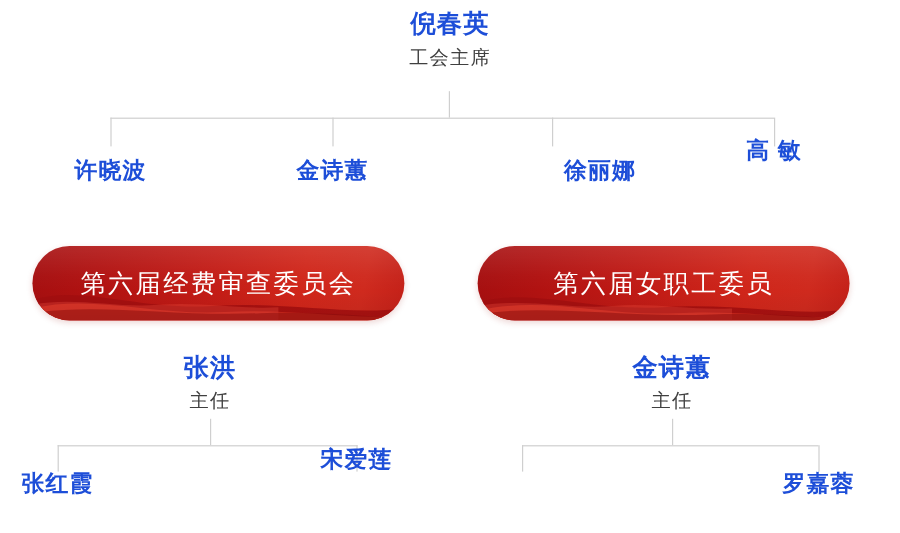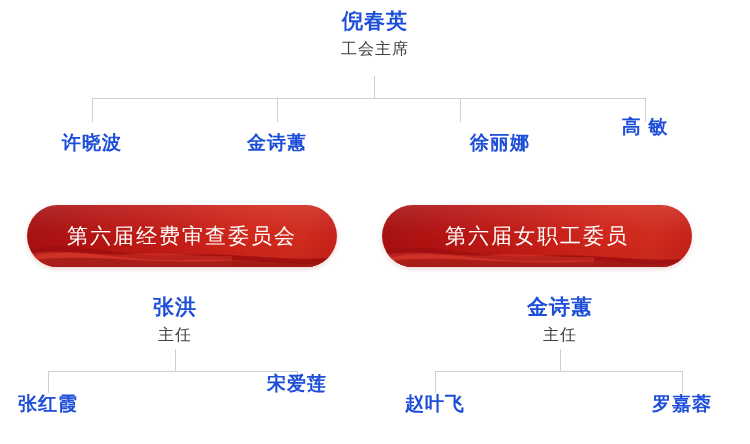--- a/index.html
+++ b/index.html
@@ -148,21 +148,21 @@
     <svg class="ribbon" viewBox="0 0 310 34" preserveAspectRatio="none">
       <path d="M0 17 C 40 4, 90 26, 150 22 C 210 18, 260 30, 310 24 L310 34 L0 34 Z" fill="#a20e0f" opacity="0.85"></path>
       <path d="M0 24 C 50 12, 100 30, 160 27 C 220 24, 265 34, 310 30 L310 34 L0 34 Z" fill="#d93022" opacity="0.75"></path>
       <path d="M0 21 C 35 14, 70 24, 105 21 C 140 18, 175 25, 205 23 L205 34 L0 34 Z" fill="#e8473a" opacity="0.38"></path>
       <path d="M6 27 C 60 20, 120 31, 190 28 C 245 26, 280 32, 310 31 L310 34 L0 34 Z" fill="#8d0b0c" opacity="0.5"></path>
     </svg>
     <div class="sheen"></div>
     <div class="pill-label">第六届经费审查委员会</div>
   </div>
 
-  <div class="pill" style="left:382px; top:205px; width:310px;text-align:right;">
+  <div class="pill" style="left:398px; top:205px; width:310px;text-align:right;">
     <svg class="ribbon" viewBox="0 0 310 34" preserveAspectRatio="none">
       <path d="M0 19 C 45 6, 95 27, 155 23 C 215 19, 262 31, 310 25 L310 34 L0 34 Z" fill="#a20e0f" opacity="0.85"></path>
       <path d="M0 26 C 55 13, 105 31, 165 28 C 225 25, 268 34, 310 31 L310 34 L0 34 Z" fill="#d93022" opacity="0.75"></path>
       <path d="M0 22 C 40 15, 78 25, 112 22 C 146 19, 180 26, 212 24 L212 34 L0 34 Z" fill="#e8473a" opacity="0.38"></path>
       <path d="M6 28 C 62 21, 125 32, 195 29 C 248 27, 282 33, 310 32 L310 34 L0 34 Z" fill="#8d0b0c" opacity="0.5"></path>
     </svg>
     <div class="sheen"></div>
     <div class="pill-label">第六届女职工委员</div>
   </div>
 
@@ -185,20 +185,17 @@
   <div class="line-h" style="left:435px; top:371px; width:247px;"></div>
   <div class="line-v" style="left:435px; top:371px; height:22px;"></div>
   <div class="line-v" style="left:682px; top:371px; height:22px;"></div>
 
   <div class="node leaf" style="left:-22px; top:392px; width:140px;">
     <div class="name">张红霞</div>
   </div>
   <div class="node leaf" style="left:227px; top:372px; width:140px;">
     <div class="name">宋爱莲</div>
   </div>
-  <div class="node leaf" style="left:365px; top:392px; width:140px;">
-    <div class="name">赵叶飞</div>
-  </div>
   <div class="node leaf" style="left:612px; top:392px; width:140px;">
     <div class="name">罗嘉蓉</div>
   </div>
 
 </div>
 
 </body></html>

